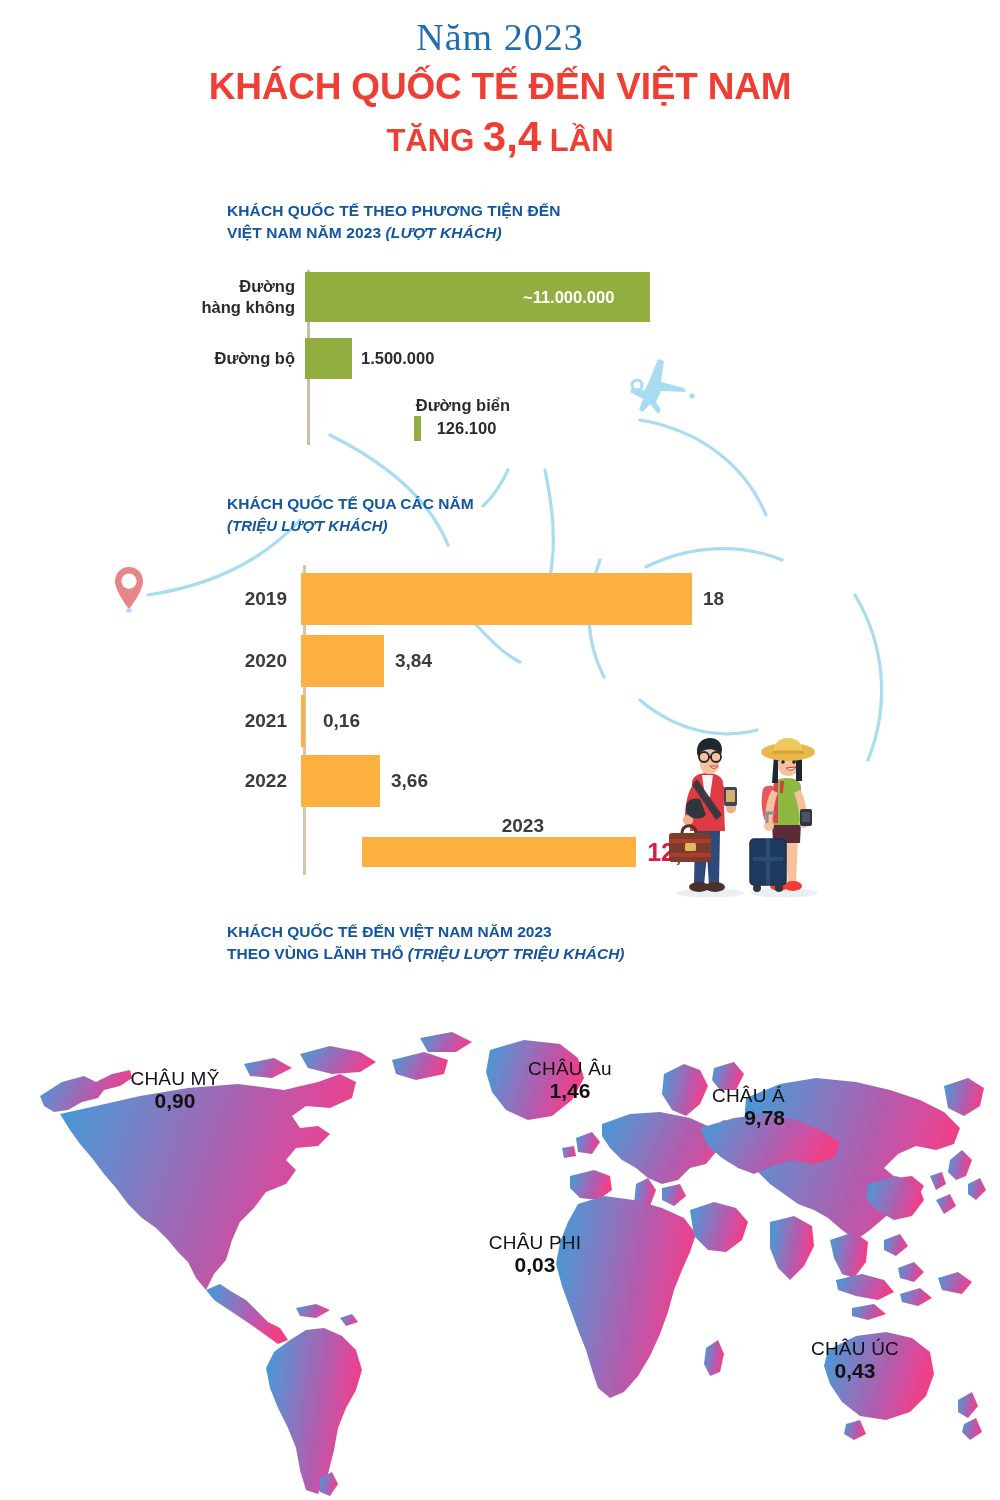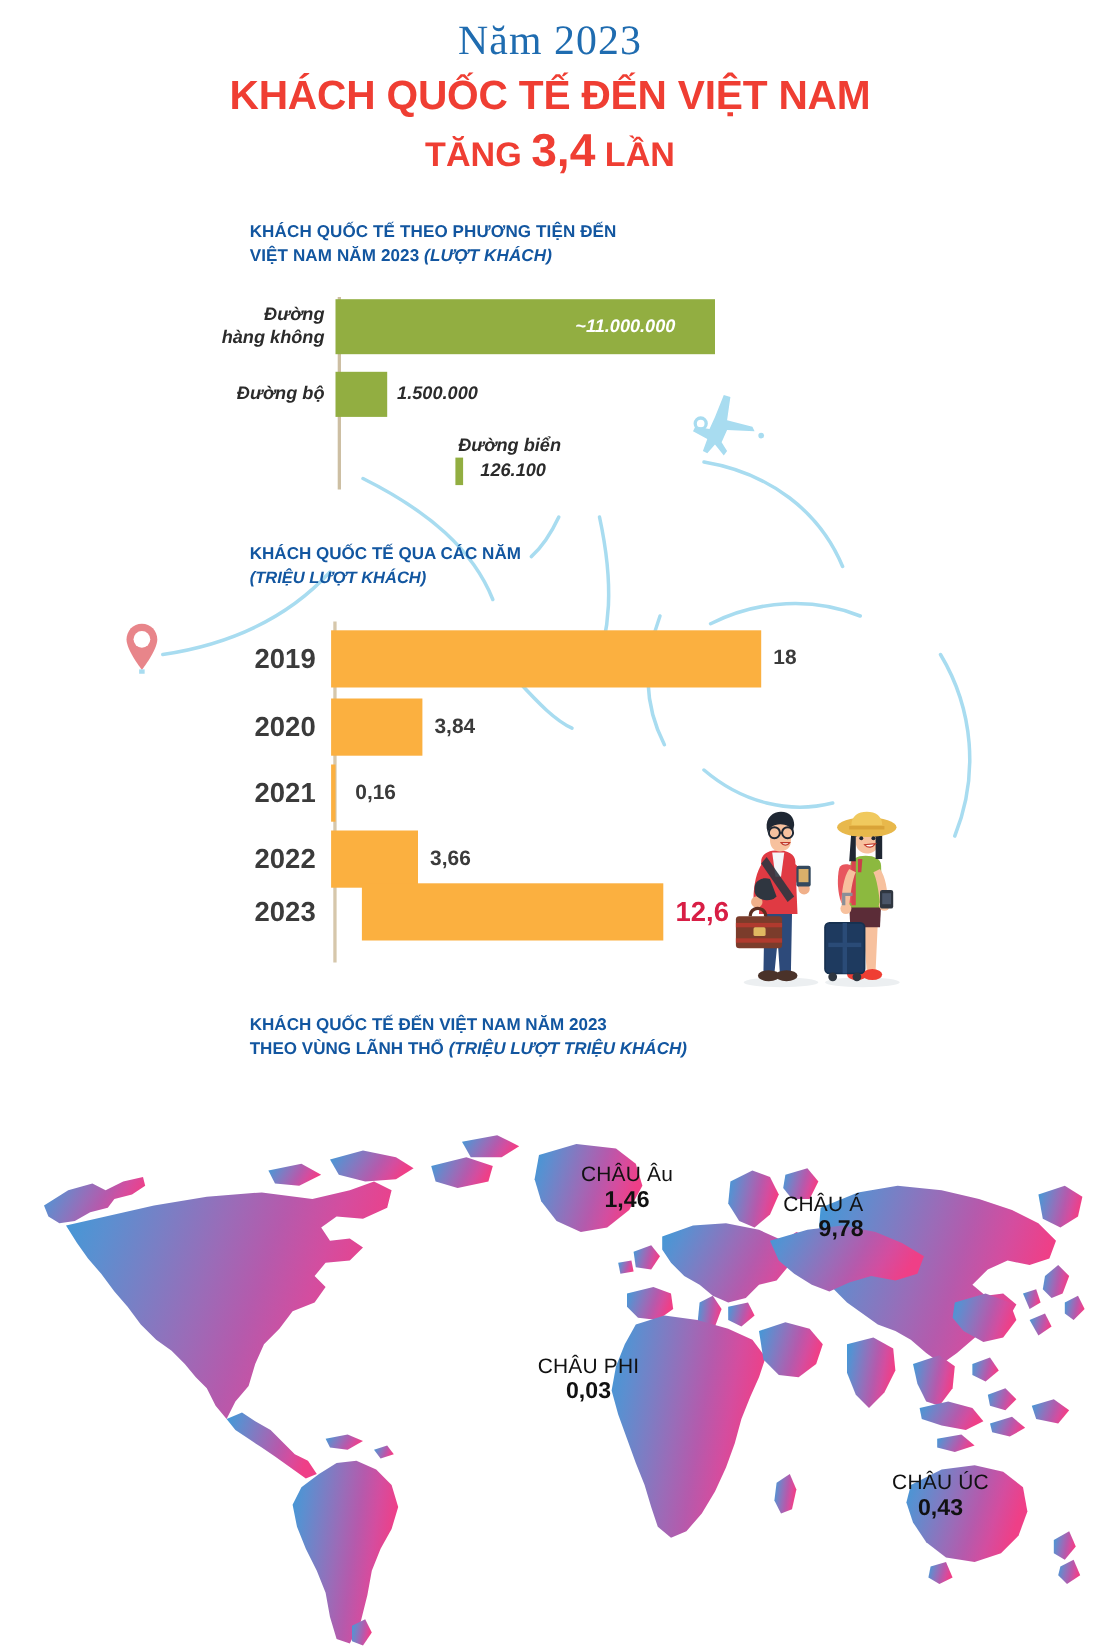--- a/index.html
+++ b/index.html
@@ -32,21 +32,21 @@
 
   
   .sec-head { position:absolute; color:#1256a0; font-weight:bold; }
   .sec-head .ital { font-style:italic; font-weight:bold; }
   .sec-head.h1 { left:227px; top:200px; font-size:15.5px; line-height:1.45; letter-spacing:0.1px; }
   .sec-head.h2 { left:227px; top:493px; font-size:15.5px; line-height:1.45; }
   .sec-head.h2 .line2 { font-style:italic; font-size:15px; }
   .sec-head.h3 { left:227px; top:921px; font-size:15.5px; line-height:1.45; }
 
   
-  .chart1 { position:absolute; left:175px; top:270px; width:560px; height:175px;font-style:italic; }
+  .chart1 { position:absolute; left:175px; top:270px; width:560px; height:175px; }
   .c1-axis {
     position:absolute; left:132px; top:0; width:3px; height:175px; background:#cdbfa3;
   }
   .c1-row { position:absolute; left:0; width:560px; display:flex; align-items:center; }
   .c1-label {
     width:130px; text-align:right; padding-right:10px;
     font-size:16.5px; font-weight:bold; color:#2b2b2b; line-height:1.28;
   }
   .c1-barwrap { position:relative; flex:1; display:flex; align-items:center; }
   .c1-bar { background:#92ae41; height:100%; }
@@ -59,21 +59,21 @@
   }
 
   
   .chart2 { position:absolute; left:215px; top:565px; width:600px; height:310px; }
   .c2-axis {
     position:absolute; left:88px; top:0; width:3px; height:310px; background:#d6c7ab;
   }
   .c2-row { position:absolute; left:0; width:600px; display:flex; align-items:center; }
   .c2-label {
     width:86px; text-align:right; padding-right:14px;
-    font-size:25px; font-weight:bold; color:#3b3b3b;
+    font-size:19px; font-weight:bold; color:#3b3b3b;
   }
   .c2-barwrap { position:relative; flex:1; display:flex; align-items:center; }
   .c2-bar { background:#fbb040; height:100%; }
   .c2-val {
     font-size:19px; font-weight:bold; color:#3b3b3b; white-space:nowrap; padding-left:11px;
   }
   .c2-val.hl { color:#d81e45; font-size:25px; }
 
   
   .plane { position:absolute; left:628px; top:355px; width:72px; height:66px; }
@@ -208,21 +208,21 @@
     </div>
 
     <div class="c2-row" style="top:190px; height:52px;">
       <div class="c2-label">2022</div>
       <div class="c2-barwrap" style="height:52px;">
         <div class="c2-bar" style="width:79px;"></div>
         <div class="c2-val">3,66</div>
       </div>
     </div>
 
-    <div class="c2-row" style="top:238px; height:52px;">
+    <div class="c2-row" style="top:250px; height:52px;flex-direction:column;">
       <div class="c2-label">2023</div>
       <div class="c2-barwrap" style="height:52px;padding-left:28px;">
         <div class="c2-bar" style="width:274px;"></div>
         <div class="c2-val hl">12,6</div>
       </div>
     </div>
   </div>
 
   <svg class="travelers" viewBox="0 0 172 165">
 
@@ -410,20 +410,24 @@
         <path d="M828 372 L856 358 L886 354 L912 360 L930 374 L934 396 L926 418 L910 434
                  L886 442 L860 438 L842 424 L830 406 L824 388 Z"></path>
         <path d="M846 446 L860 442 L866 456 L854 462 L844 456 Z"></path>
 
         <path d="M958 422 L972 414 L978 428 L968 440 L958 434 Z"></path>
         <path d="M964 446 L976 440 L982 454 L970 462 L962 454 Z"></path>
       </g>
     </svg>
   </div>
 
+  <div class="map-lbl lbl-my">
+    <span class="nm">CHÂU MỸ</span>
+    <span class="vl">0,90</span>
+  </div>
   <div class="map-lbl lbl-au">
     <span class="nm">CHÂU Âu</span>
     <span class="vl">1,46</span>
   </div>
   <div class="map-lbl lbl-a">
     <span class="nm">CHÂU Á</span>
     <span class="vl">9,78</span>
   </div>
   <div class="map-lbl lbl-phi">
     <span class="nm">CHÂU PHI</span>

